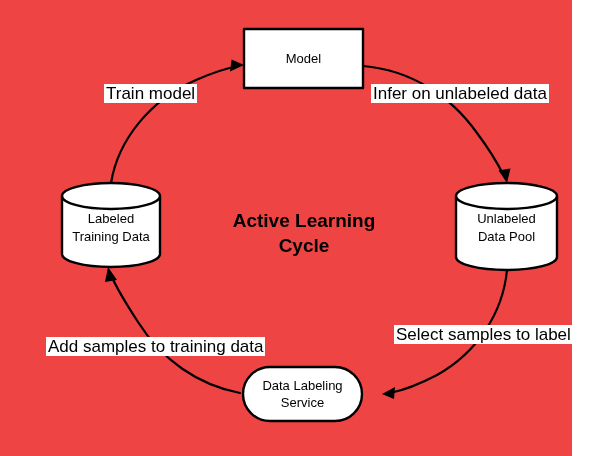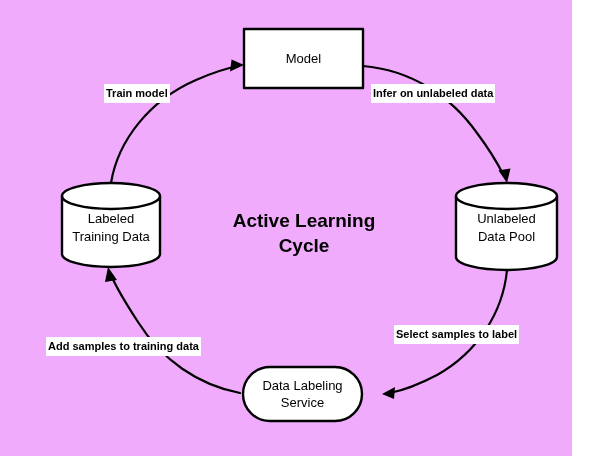--- a/index.html
+++ b/index.html
@@ -10,21 +10,21 @@
   body {
     width: 600px;
     height: 456px;
     overflow: hidden;
     font-family: "Liberation Sans", sans-serif;
   }
   #diagram-root {
     position: relative;
     width: 572px;
     height: 456px;
-    background: #f0abfc;
+    background: #ef4444;
   }
   svg#diagram-svg {
     position: absolute;
     top: 0;
     left: 0;
     width: 600px;
     height: 456px;
     display: block;
   }
   .shape-stroke {
@@ -58,27 +58,26 @@
   .center-title {
     font-family: "Liberation Sans", sans-serif;
     font-size: 19px;
     font-weight: bold;
     fill: #000000;
     text-anchor: middle;
   }
   .edge-label-text {
     position: absolute;
     font-family: "Liberation Sans", sans-serif;
-    font-size: 11px;
+    font-size: 17px;
     color: #000000;
     white-space: nowrap;
     background: #ffffff;
     padding: 0 2px;
     line-height: 19px;
-    font-weight: bold;
   }
 </style>
 </head>
 <body>
 
 <div id="diagram-root">
 
   <svg id="diagram-svg" viewBox="0 0 600 456">
 
     <g>

